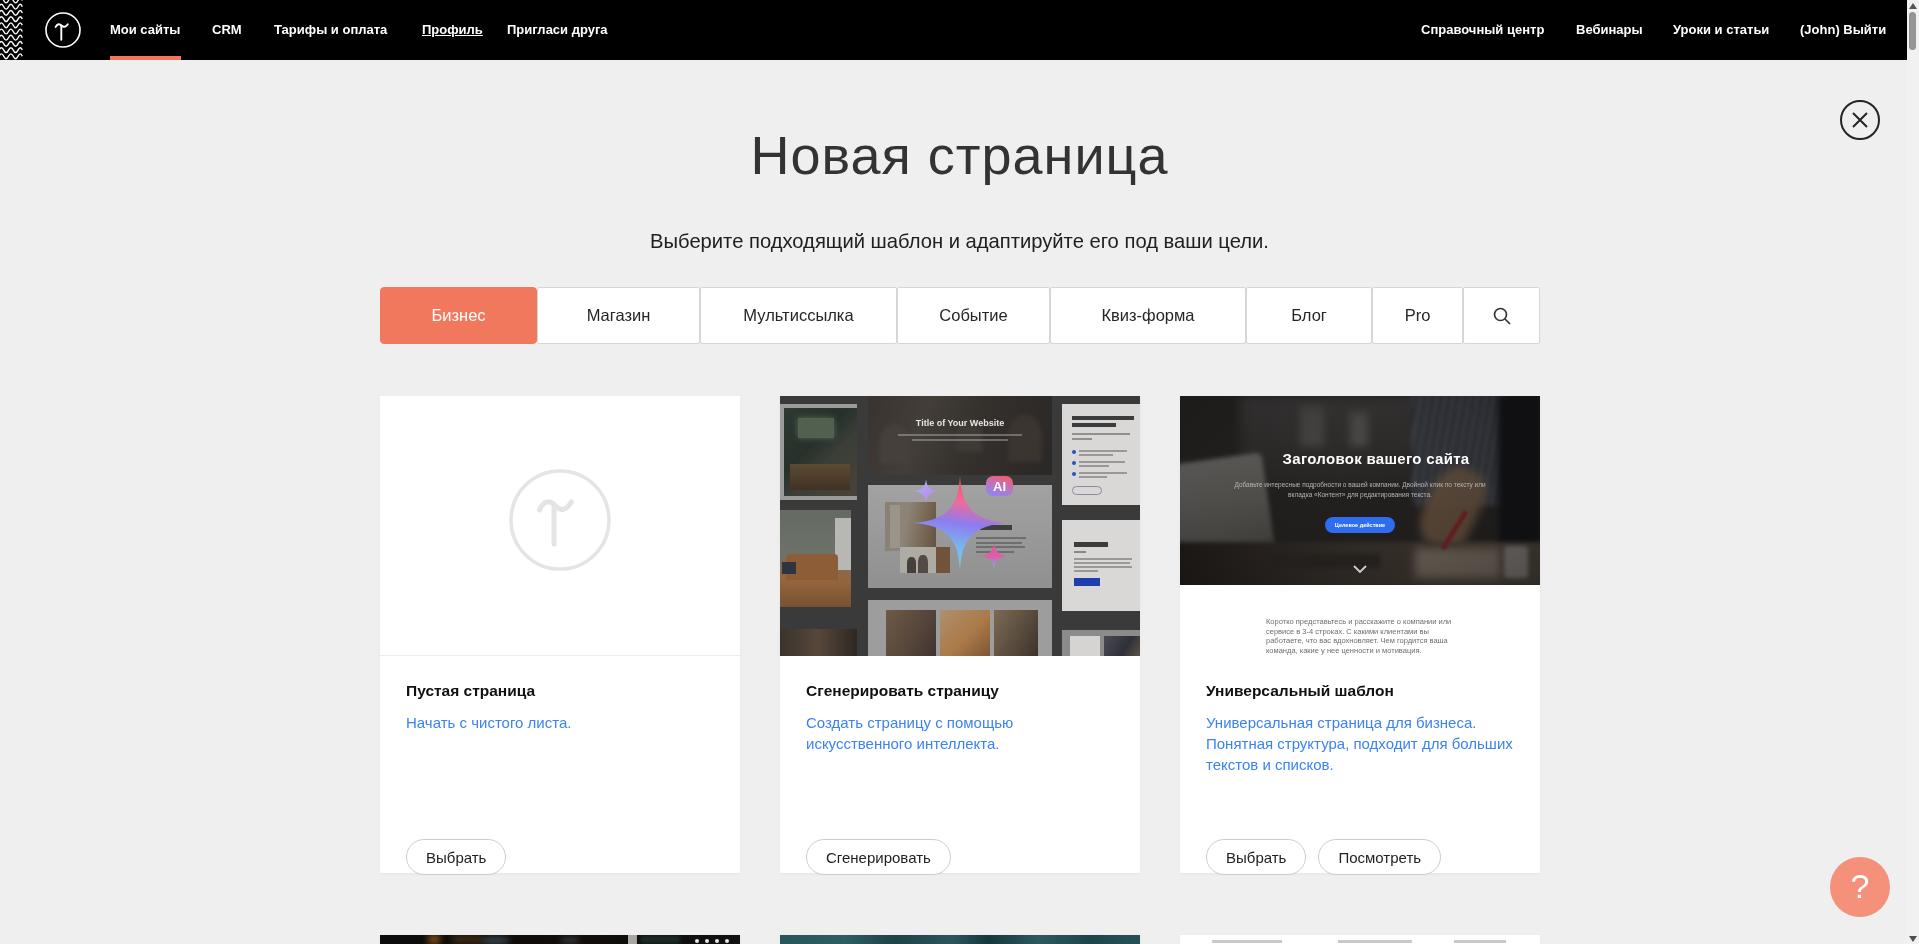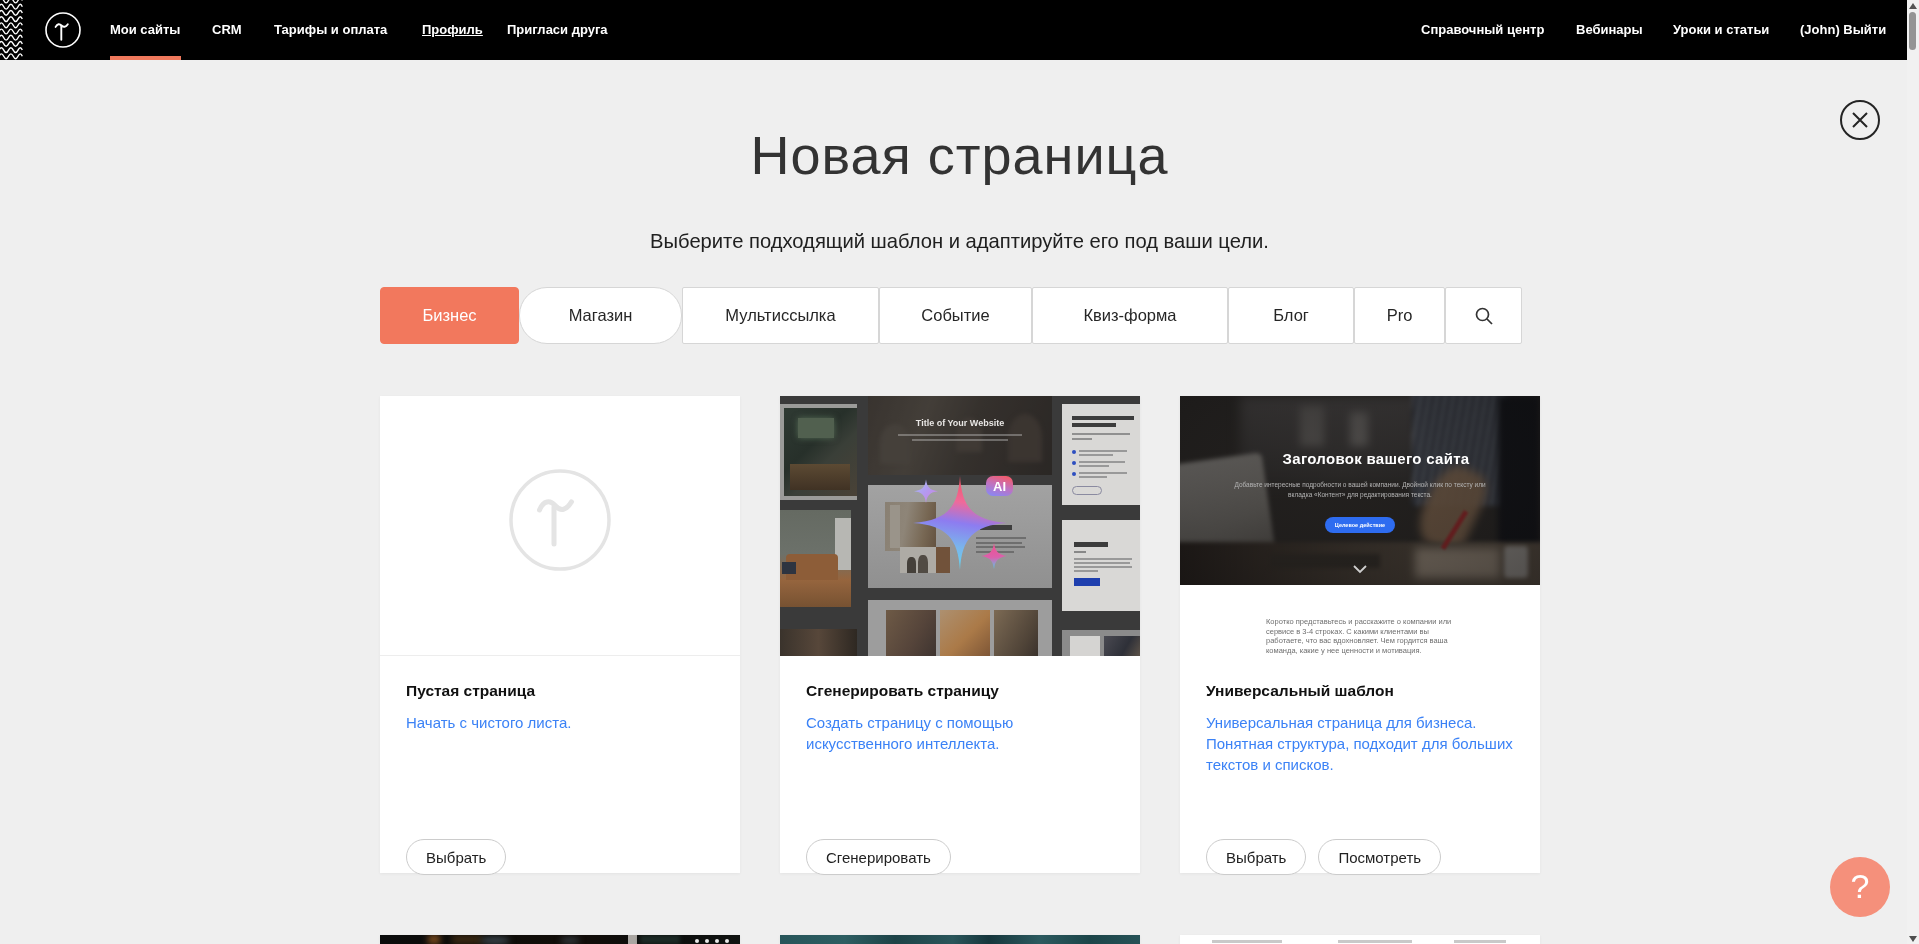--- a/index.html
+++ b/index.html
@@ -86,22 +86,22 @@
 <div class="page-title">Новая страница</div>
 <div class="page-sub">Выберите подходящий шаблон и адаптируйте его под ваши цели.</div>
 
 <div class="closebtn">
   <svg width="36" height="36" viewBox="0 0 36 36" style="position:absolute;left:0;top:0;">
     <path d="M11 11 L25 25 M25 11 L11 25" stroke="#242424" stroke-width="2" fill="none"></path>
   </svg>
 </div>
 
 <div class="tabs">
-  <div class="tab active" style="width:139px;">Бизнес</div>
-  <div class="tab" style="width:163px;border-radius:28px;">Магазин</div>
+  <div class="tab active" style="width:157px;">Бизнес</div>
+  <div class="tab" style="width:163px;">Магазин</div>
   <div class="tab" style="width:197px;">Мультиссылка</div>
   <div class="tab" style="width:153px;">Событие</div>
   <div class="tab" style="width:196px;">Квиз-форма</div>
   <div class="tab" style="width:126px;">Блог</div>
   <div class="tab" style="width:91px;">Pro</div>
   <div class="tab" style="width:77px;">
     <svg width="20" height="20" viewBox="0 0 20 20">
         <circle cx="8.5" cy="8.5" r="6" fill="none" stroke="#333" stroke-width="1.7"></circle>
         <path d="M13 13 L18 18" stroke="#333" stroke-width="1.7"></path>
       </svg>

